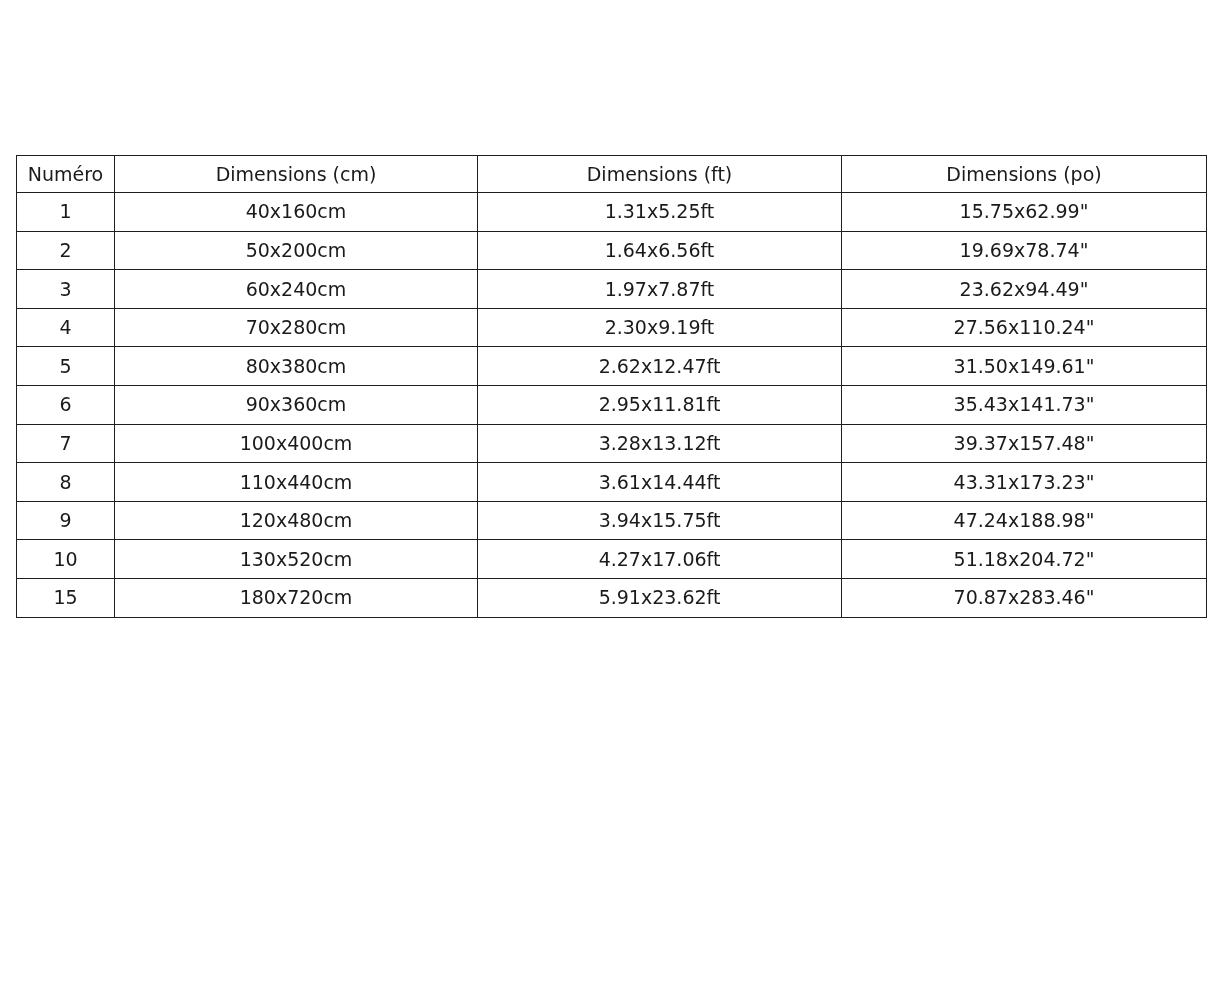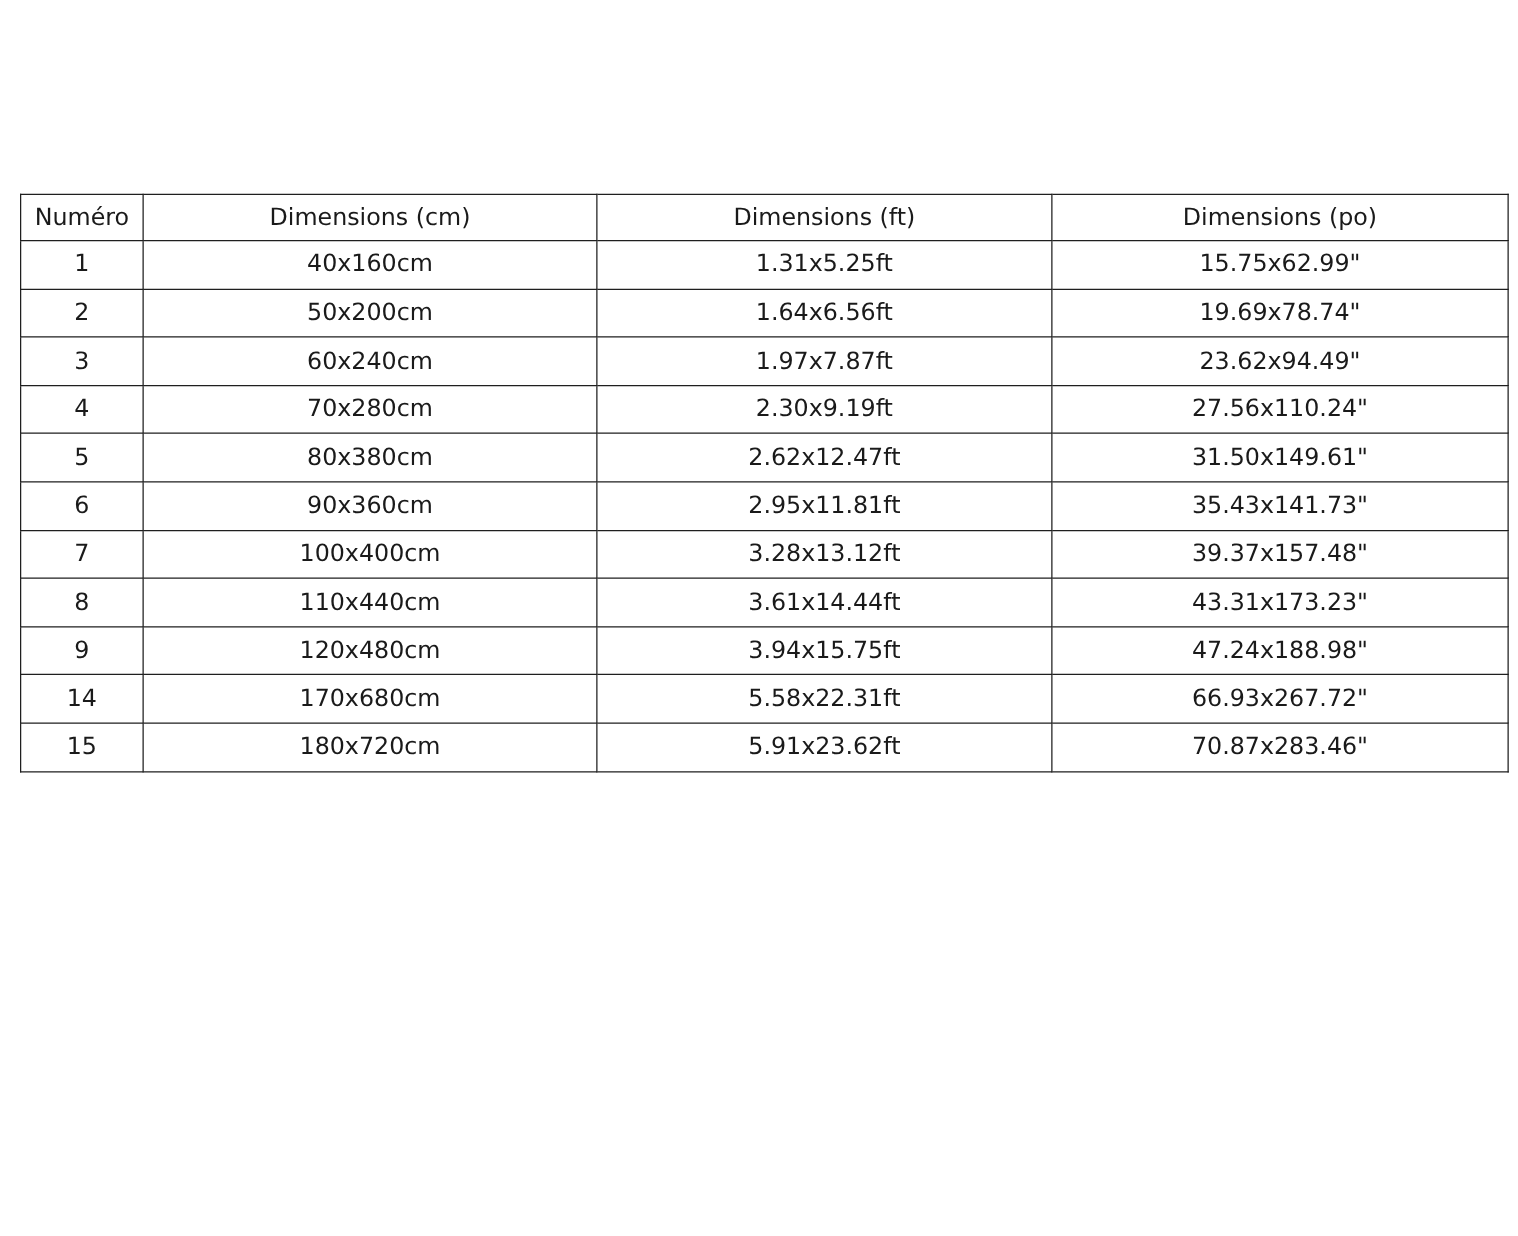--- a/index.html
+++ b/index.html
@@ -130,24 +130,24 @@
           <td>3.61x14.44ft</td>
           <td>43.31x173.23"</td>
         </tr>
         <tr>
           <td class="num">9</td>
           <td>120x480cm</td>
           <td>3.94x15.75ft</td>
           <td>47.24x188.98"</td>
         </tr>
         <tr>
-          <td class="num">14</td>
-          <td>170x680cm</td>
-          <td>5.58x22.31ft</td>
-          <td>66.93x267.72"</td>
+          <td class="num">10</td>
+          <td>130x520cm</td>
+          <td>4.27x17.06ft</td>
+          <td>51.18x204.72"</td>
         </tr>
         <tr>
           <td class="num">15</td>
           <td>180x720cm</td>
           <td>5.91x23.62ft</td>
           <td>70.87x283.46"</td>
         </tr>
       </tbody>
     </table>
   </div>

